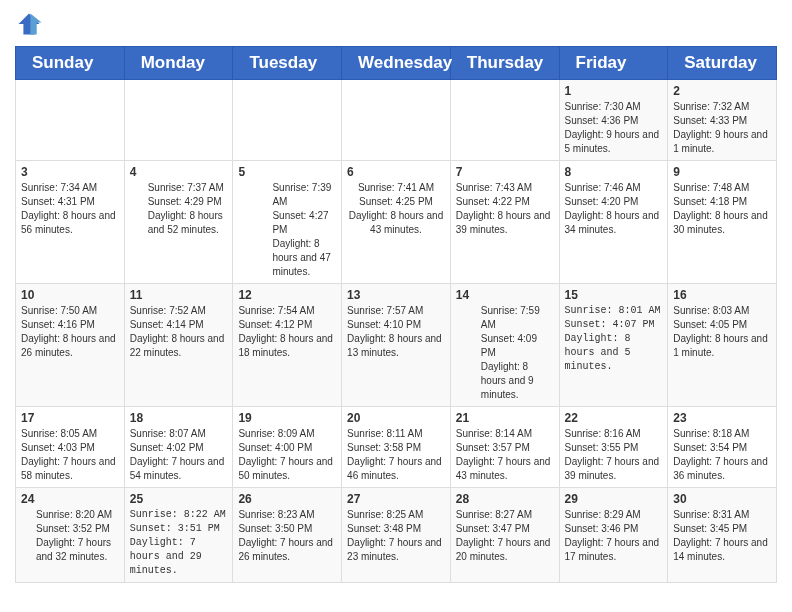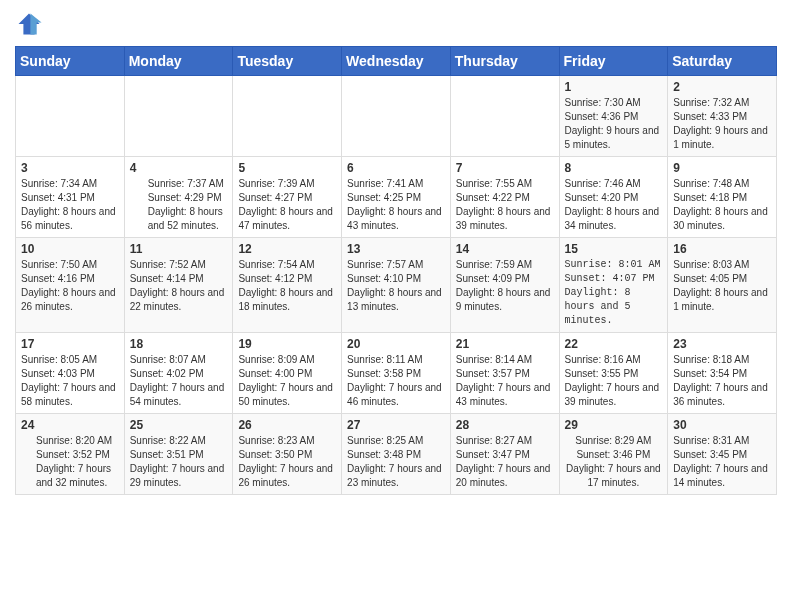--- a/index.html
+++ b/index.html
@@ -54,22 +54,22 @@
     .calendar {
       width: 100%;
       border-collapse: collapse;
       table-layout: fixed;
     }
     .calendar thead tr {
       background: #3a6bc4;
       color: #fff;
     }
     .calendar thead th {
-      padding: 6px 4px;
-      font-size: 14px;
+      padding: 6px 16px;
+      font-size: 17px;
       font-weight: bold;
       text-align: left;
       border: 1px solid #2a5ab4;
     }
     .calendar tbody tr {
       border-bottom: 1px solid #ccc;
     }
     .calendar tbody td {
       vertical-align: top;
       padding: 4px 5px;
@@ -159,33 +159,33 @@
 Daylight: 8 hours and 56 minutes.</div>
           </td>
           <td>
             <span class="day-num">4</span>
             <div class="day-info" style="white-space: pre-line; margin-left: 18px;">Sunrise: 7:37 AM
 Sunset: 4:29 PM
 Daylight: 8 hours and 52 minutes.</div>
           </td>
           <td>
             <span class="day-num">5</span>
-            <div class="day-info" style="white-space: pre-line;">Sunrise: 7:39 AM
+            <div class="day-info" style="white-space: pre-line; margin-left: 34px;">Sunrise: 7:39 AM
 Sunset: 4:27 PM
 Daylight: 8 hours and 47 minutes.</div>
           </td>
           <td>
             <span class="day-num">6</span>
-            <div class="day-info" style="white-space: pre-line;">Sunrise: 7:41 AM
+            <div class="day-info" style="white-space: pre-line; text-align: center;">Sunrise: 7:41 AM
 Sunset: 4:25 PM
 Daylight: 8 hours and 43 minutes.</div>
           </td>
           <td>
             <span class="day-num">7</span>
-            <div class="day-info" style="white-space: pre-line;">Sunrise: 7:55 AM
+            <div class="day-info" style="white-space: pre-line;">Sunrise: 7:43 AM
 Sunset: 4:22 PM
 Daylight: 8 hours and 39 minutes.</div>
           </td>
           <td>
             <span class="day-num">8</span>
             <div class="day-info" style="white-space: pre-line;">Sunrise: 7:46 AM
 Sunset: 4:20 PM
 Daylight: 8 hours and 34 minutes.</div>
           </td>
           <td>
@@ -215,21 +215,21 @@
 Daylight: 8 hours and 18 minutes.</div>
           </td>
           <td>
             <span class="day-num">13</span>
             <div class="day-info" style="white-space: pre-line;">Sunrise: 7:57 AM
 Sunset: 4:10 PM
 Daylight: 8 hours and 13 minutes.</div>
           </td>
           <td>
             <span class="day-num">14</span>
-            <div class="day-info" style="white-space: pre-line;">Sunrise: 7:59 AM
+            <div class="day-info" style="white-space: pre-line; margin-left: 25px;">Sunrise: 7:59 AM
 Sunset: 4:09 PM
 Daylight: 8 hours and 9 minutes.</div>
           </td>
           <td>
             <span class="day-num">15</span>
             <div class="day-info" style="white-space: pre-line; font-family: Liberation Mono, monospace;">Sunrise: 8:01 AM
 Sunset: 4:07 PM
 Daylight: 8 hours and 5 minutes.</div>
           </td>
           <td>
@@ -285,21 +285,21 @@
         </tr>
         <tr>
           <td>
             <span class="day-num">24</span>
             <div class="day-info" style="white-space: pre-line; margin-left: 15px;">Sunrise: 8:20 AM
 Sunset: 3:52 PM
 Daylight: 7 hours and 32 minutes.</div>
           </td>
           <td>
             <span class="day-num">25</span>
-            <div class="day-info" style="white-space: pre-line;">Sunrise: 8:22 AM
+            <div class="day-info" style="white-space: pre-line; font-family: Liberation Mono, monospace;">Sunrise: 8:22 AM
 Sunset: 3:51 PM
 Daylight: 7 hours and 29 minutes.</div>
           </td>
           <td>
             <span class="day-num">26</span>
             <div class="day-info" style="white-space: pre-line;">Sunrise: 8:23 AM
 Sunset: 3:50 PM
 Daylight: 7 hours and 26 minutes.</div>
           </td>
           <td>
@@ -309,21 +309,21 @@
 Daylight: 7 hours and 23 minutes.</div>
           </td>
           <td>
             <span class="day-num">28</span>
             <div class="day-info" style="white-space: pre-line;">Sunrise: 8:27 AM
 Sunset: 3:47 PM
 Daylight: 7 hours and 20 minutes.</div>
           </td>
           <td>
             <span class="day-num">29</span>
-            <div class="day-info" style="white-space: pre-line; text-align: center;">Sunrise: 8:29 AM
+            <div class="day-info" style="white-space: pre-line;">Sunrise: 8:29 AM
 Sunset: 3:46 PM
 Daylight: 7 hours and 17 minutes.</div>
           </td>
           <td>
             <span class="day-num">30</span>
             <div class="day-info" style="white-space: pre-line;">Sunrise: 8:31 AM
 Sunset: 3:45 PM
 Daylight: 7 hours and 14 minutes.</div>
           </td>
         </tr>

